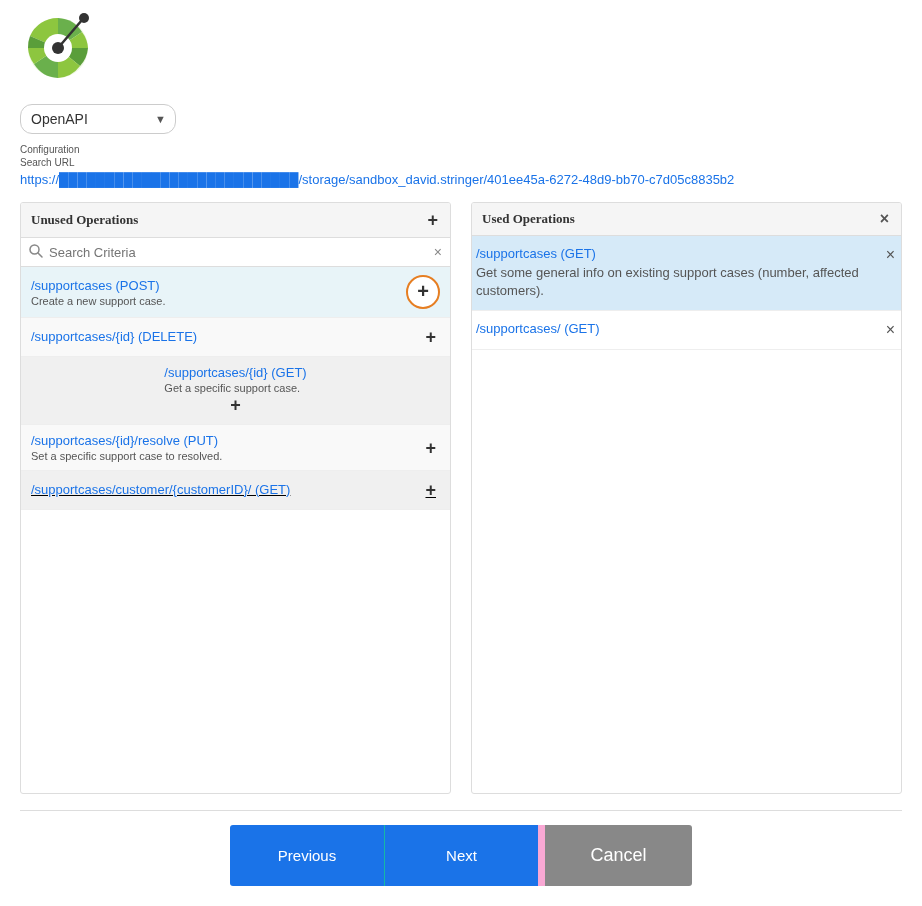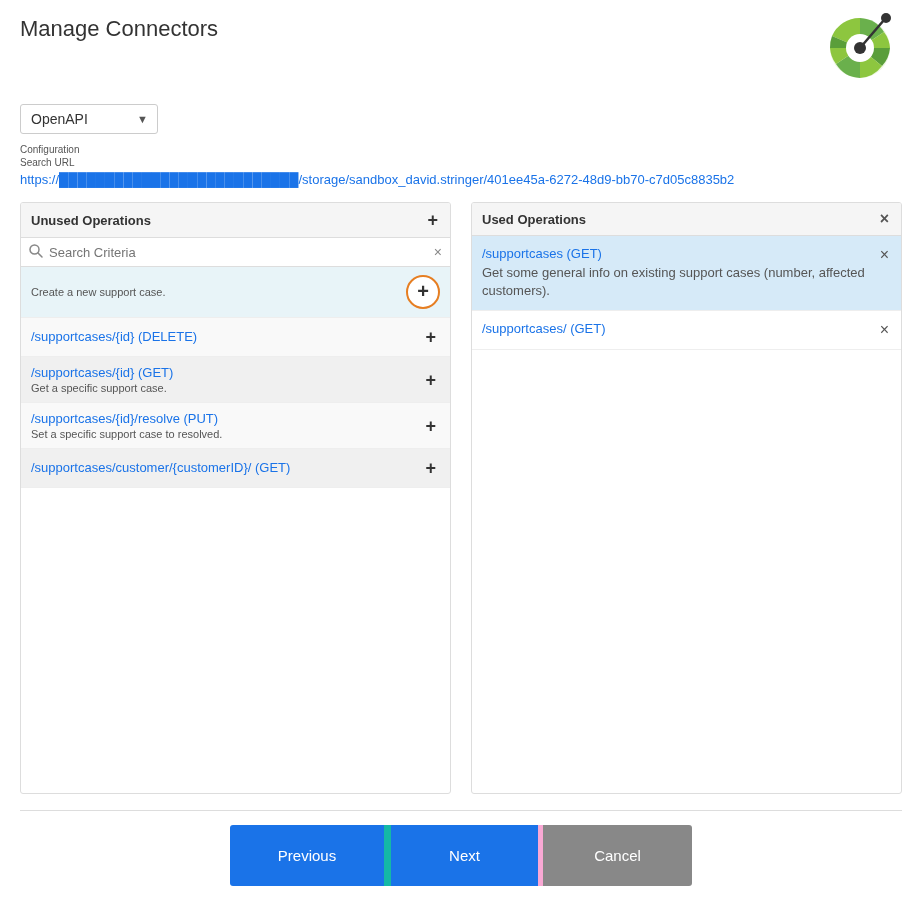--- a/index.html
+++ b/index.html
@@ -58,28 +58,28 @@
       text-decoration: none;
       word-break: break-all;
     }
 
     .dropdown-row {
       margin-bottom: 10px;
     }
 
     .connector-select {
       border: 1px solid #ccc;
-      border-radius: 3px;
+      border-radius: 12px;
       padding: 6px 14px 6px 10px;
       font-size: 14px;
       color: #333;
       background: #fff;
       appearance: none;
       -webkit-appearance: none;
-      width: 138px;
+      width: 156px;
       cursor: pointer;
       background-image: none;
       position: relative;
     }
 
     .select-wrapper {
       position: relative;
       display: inline-block;
     }
 
@@ -116,20 +116,21 @@
       align-items: center;
       padding: 8px 10px;
       background: #f5f5f5;
       border-bottom: 1px solid #ddd;
     }
 
     .panel-title {
       font-size: 13px;
       font-weight: 600;
       color: #333;
+      font-family: Liberation Serif, serif;
     }
 
     .panel-add-btn {
       background: none;
       border: none;
       cursor: pointer;
       font-size: 18px;
       color: #333;
       font-weight: bold;
       line-height: 1;
@@ -243,21 +244,21 @@
     .add-btn-circle span {
       font-size: 20px;
       color: #333;
       font-weight: bold;
       line-height: 1;
       position: relative;
       top: -1px;
     }
 
     .used-operation-item {
-      padding: 10px 10px;
+      padding: 10px 4px;
       border-bottom: 1px solid #eee;
       background: #fff;
       display: flex;
       justify-content: center;
       align-items: flex-start;
     }
 
     .used-operation-item:first-child {
       background: #d6eaf8;
     }
@@ -312,42 +313,41 @@
 
     .btn-next {
       background: #1a73e8;
       color: #fff;
       border: none;
       padding: 12px 40px;
       font-size: 15px;
       cursor: pointer;
       border-radius: 0;
       min-width: 154px;
-      border-left: 7px solid #14b8a6;
+      border-left: 1px solid #14b8a6;
     }
 
     .btn-cancel {
       background: #888;
       color: #fff;
       border: none;
       padding: 12px 40px;
-      font-size: 15px;
+      font-size: 18px;
       cursor: pointer;
       border-radius: 0 3px 3px 0;
       min-width: 154px;
-      border-left: 5px solid #f9a8d4;
+      border-left: 7px solid #f9a8d4;
     }
   </style>
 </head>
 <body>
 
 <div class="page-container">
 
   <div class="header-row">
-    <h1 class="page-title">Manage Connectors</h1>
     <div>
       <svg class="logo-icon" viewBox="0 0 80 80" xmlns="http://www.w3.org/2000/svg">
 
         <circle cx="38" cy="42" r="30" fill="#8dc63f" opacity="0.15"></circle>
 
         <path d="M38 42 L10 30 A30 30 0 0 1 38 12 Z" fill="#8dc63f"></path>
         <path d="M38 42 L38 12 A30 30 0 0 1 62 26 Z" fill="#6ab04c"></path>
         <path d="M38 42 L62 26 A30 30 0 0 1 68 42 Z" fill="#8dc63f"></path>
         <path d="M38 42 L68 42 A30 30 0 0 1 60 60 Z" fill="#5a9e3a"></path>
         <path d="M38 42 L60 60 A30 30 0 0 1 38 72 Z" fill="#8dc63f"></path>
@@ -393,51 +393,52 @@
           <circle cx="5.5" cy="5.5" r="4.5" stroke="#888" stroke-width="1.5"></circle>
           <line x1="9" y1="9" x2="13" y2="13" stroke="#888" stroke-width="1.5" stroke-linecap="round"></line>
         </svg>
         <input class="search-input" type="text" placeholder="Search Criteria" style="">
         <button class="search-clear">×</button>
       </div>
       <div class="operations-list">
 
         <div class="operation-item highlighted">
           <div class="operation-info">
+            <div class="operation-name">/supportcases (POST)</div>
             <div class="operation-desc">Create a new support case.</div>
           </div>
           <div class="add-btn-circle">
             <span>+</span>
           </div>
         </div>
 
         <div class="operation-item">
           <div class="operation-info">
             <div class="operation-name">/supportcases/{id} (DELETE)</div>
           </div>
           <button class="add-btn">+</button>
         </div>
 
-        <div class="operation-item" style="background:#f0f0f0;">
+        <div class="operation-item" style="background:#f0f0f0;flex-direction:column;">
           <div class="operation-info">
             <div class="operation-name">/supportcases/{id} (GET)</div>
             <div class="operation-desc">Get a specific support case.</div>
           </div>
           <button class="add-btn">+</button>
         </div>
 
         <div class="operation-item">
           <div class="operation-info">
             <div class="operation-name">/supportcases/{id}/resolve (PUT)</div>
             <div class="operation-desc">Set a specific support case to resolved.</div>
           </div>
           <button class="add-btn">+</button>
         </div>
 
-        <div class="operation-item" style="background:#f0f0f0;">
+        <div class="operation-item" style="background:#f0f0f0;text-decoration:underline;">
           <div class="operation-info">
             <div class="operation-name">/supportcases/customer/{customerID}/ (GET)</div>
           </div>
           <button class="add-btn">+</button>
         </div>
 
       </div>
     </div>
 
     <div class="panel">

